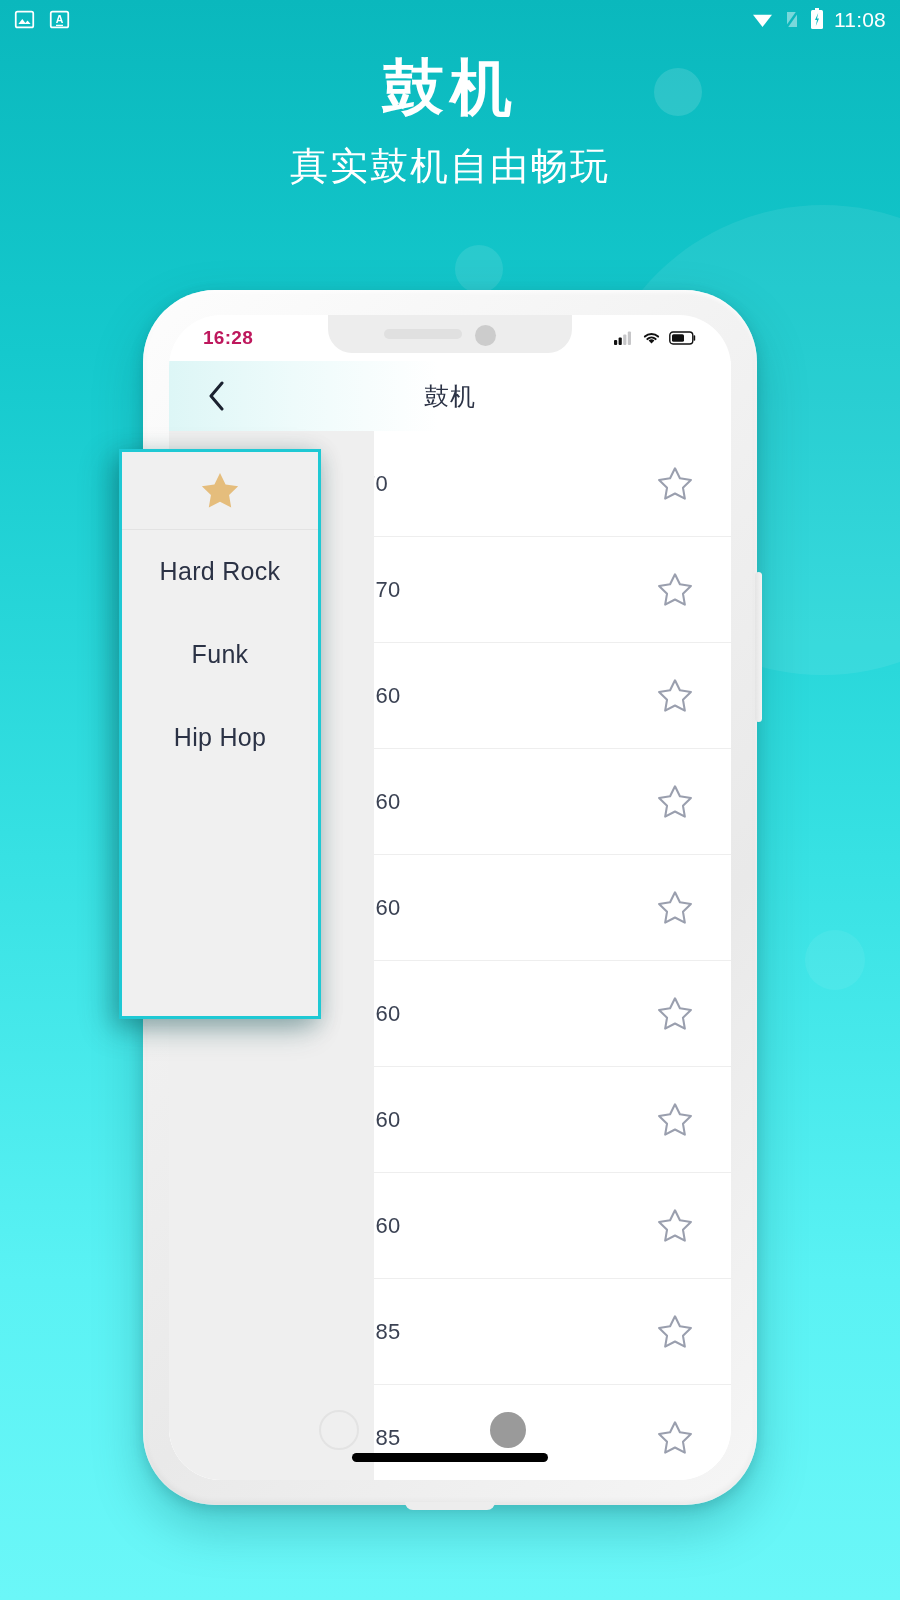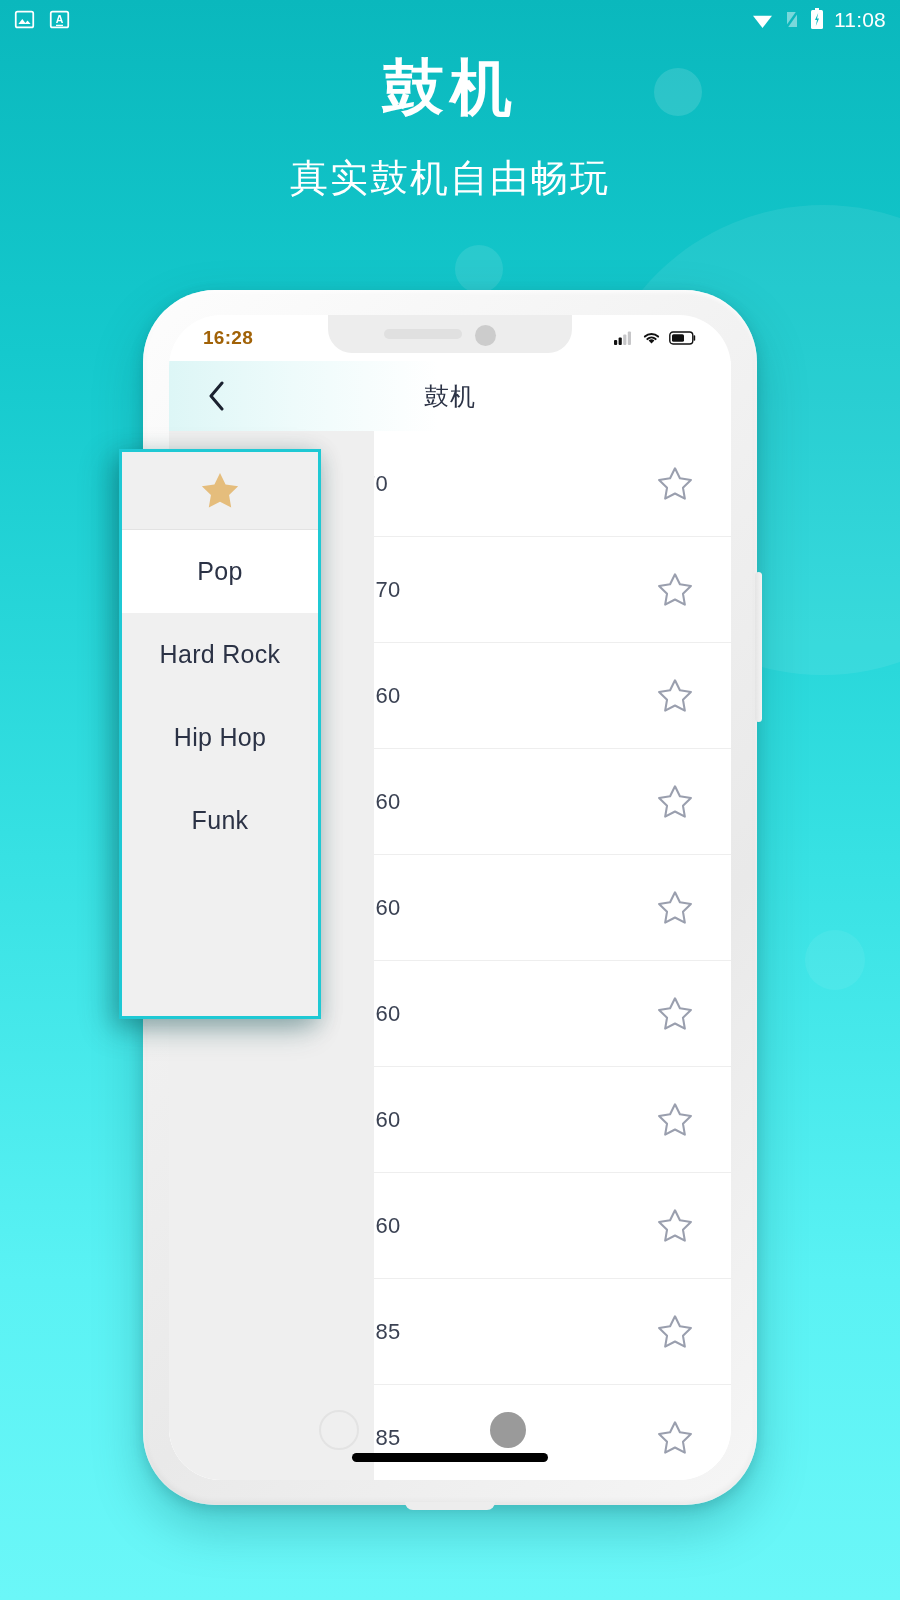--- a/index.html
+++ b/index.html
@@ -14,28 +14,28 @@
   .bg-circle { position:absolute; border-radius:50%; background:rgba(255,255,255,0.07); pointer-events:none; }
   #circle-small { left:654px; top:68px; width:48px; height:48px; background:rgba(255,255,255,0.13); }
   #circle-big   { left:588px; top:205px; width:470px; height:470px; background:rgba(255,255,255,0.075); }
   #circle-mid   { left:455px; top:245px; width:48px; height:48px; background:rgba(255,255,255,0.10); }
   #circle-tiny  { left:805px; top:930px; width:60px; height:60px; background:rgba(255,255,255,0.06); }
 
   
   .sysbar { position:absolute; left:0; top:0; width:900px; height:38px;
             display:flex; align-items:center; padding:0 14px; color:#fff; z-index:40; }
   .sysbar-left { display:flex; gap:14px; align-items:center; }
-  .sysbar-right { margin-left:auto; display:flex; gap:10px; align-items:flex-end; }
+  .sysbar-right { margin-left:auto; display:flex; gap:10px; align-items:center; }
   .sys-ico { width:21px; height:21px; display:block; }
   .sys-time { font-size:21px; font-weight:400; letter-spacing:.2px; color:#fff; line-height:1; }
 
   
   .hero { position:absolute; left:0; top:0; width:900px; text-align:center; z-index:20; }
   .hero-title { margin-top:57px; font-size:62px; font-weight:700; color:#fff; letter-spacing:6px; line-height:1; }
-  .hero-sub { margin-top:40px; font-size:38px; font-weight:400; color:#fff; letter-spacing:2px; line-height:1; }
+  .hero-sub { margin-top:28px; font-size:38px; font-weight:400; color:#fff; letter-spacing:2px; line-height:1; }
 
   
   .phone-wrap { position:absolute; left:143px; top:290px; width:614px; height:1215px; z-index:25; }
   .phone-body {
     position:absolute; inset:0; border-radius:72px;
     background:linear-gradient(135deg,#fdfdfd 0%,#f2f2f2 35%,#e9e9e9 65%,#f6f6f6 100%);
     box-shadow:0 22px 50px rgba(0,90,95,0.28), 0 4px 14px rgba(0,60,65,0.18),
                inset 0 2px 4px rgba(255,255,255,0.9), inset 0 -3px 6px rgba(0,0,0,0.06);
   }
   .phone-btn-power { position:absolute; right:-5px; top:282px; width:7px; height:150px;
@@ -56,21 +56,21 @@
   .notch { position:absolute; left:50%; transform:translateX(-50%); top:0; z-index:12;
            width:244px; height:38px; background:#ededed; border-radius:0 0 24px 24px; }
   .notch-speaker { position:absolute; left:56px; top:14px; width:78px; height:10px;
                    border-radius:6px; background:#e0e0e0; }
   .notch-cam { position:absolute; left:147px; top:10px; width:21px; height:21px;
                border-radius:50%; background:#ccc; }
 
   
   .ios-status { position:absolute; left:0; top:0; width:100%; height:46px;
                 display:flex; align-items:center; padding:0 34px; z-index:11; }
-  .ios-time { font-size:19px; font-weight:700; color:#a16207; letter-spacing:.3px; }
+  .ios-time { font-size:19px; font-weight:700; color:#be185d; letter-spacing:.3px; }
   .ios-right { margin-left:auto; display:flex; align-items:center; gap:8px; }
 
   
   .nav-bar { position:absolute; left:0; top:46px; width:100%; height:70px; z-index:10;
              display:flex; align-items:center; padding:0 30px;
              background:linear-gradient(90deg,#ddf6f6 0%,#eefbfb 22%,#ffffff 48%,#ffffff 100%); }
   .nav-back { width:34px; height:34px; display:flex; align-items:center; justify-content:center; }
   .nav-title { position:absolute; left:0; right:0; text-align:center; font-size:25px;
                font-weight:500; color:#2b3245; letter-spacing:1px; pointer-events:none; }
 
@@ -316,27 +316,24 @@
     <div class="home-bar"></div>
   </div>
 </div>
 
 <div class="genre-drawer">
   <div class="genre-fav">
     <svg width="44" height="44" viewBox="0 0 24 24">
       <path d="M12 2.2l3.05 6.2 6.85.99-4.96 4.83 1.17 6.82L12 17.83 5.89 21.04l1.17-6.82L2.1 9.39l6.85-.99z" fill="#e5bd7c"></path>
     </svg>
   </div>
-  <div class="genre-item active">
-    <span>Pop</span>
-  </div>
   <div class="genre-item">
     <span>Hard Rock</span>
   </div>
   <div class="genre-item">
+    <span>Funk</span>
+  </div>
+  <div class="genre-item">
     <span>Hip Hop</span>
   </div>
-  <div class="genre-item">
-    <span>Funk</span>
-  </div>
 </div>
 
 <div class="cursor-dot"></div>
 
 </body></html>

